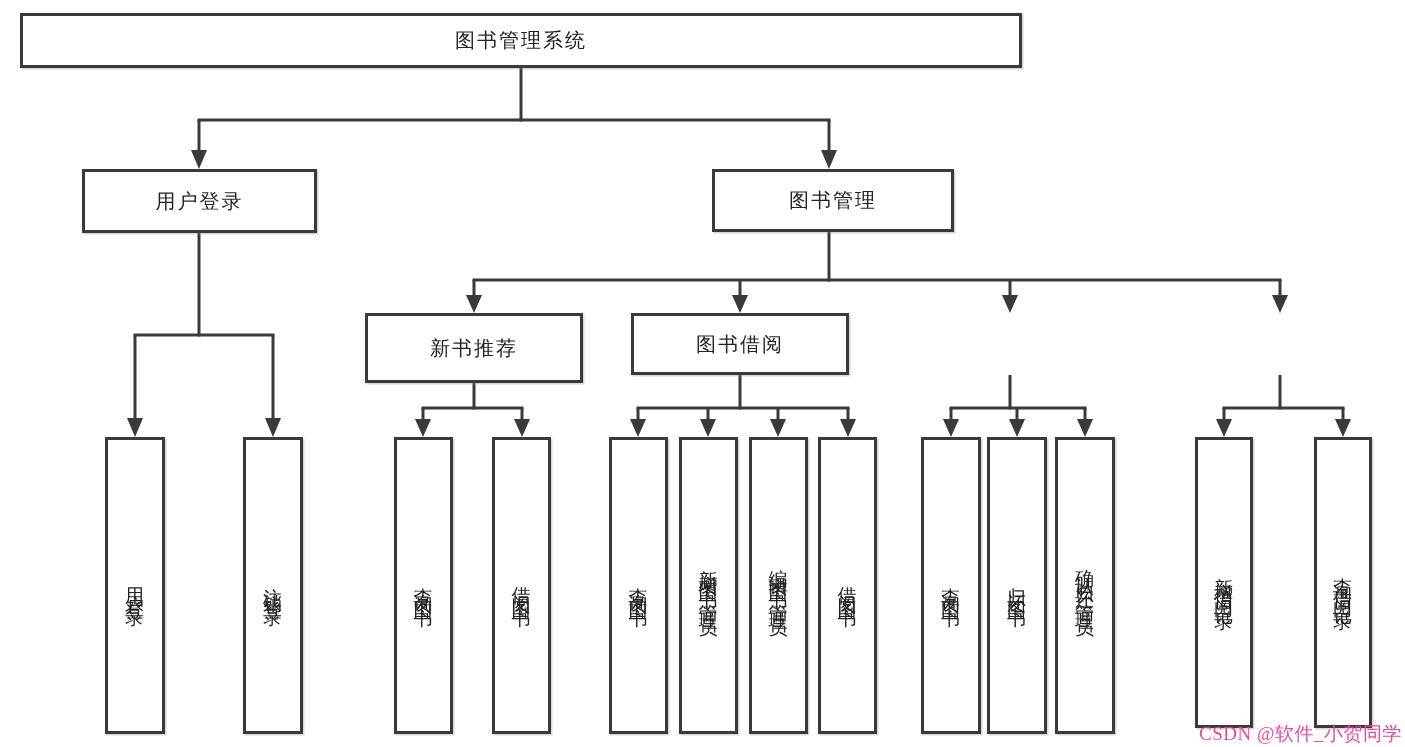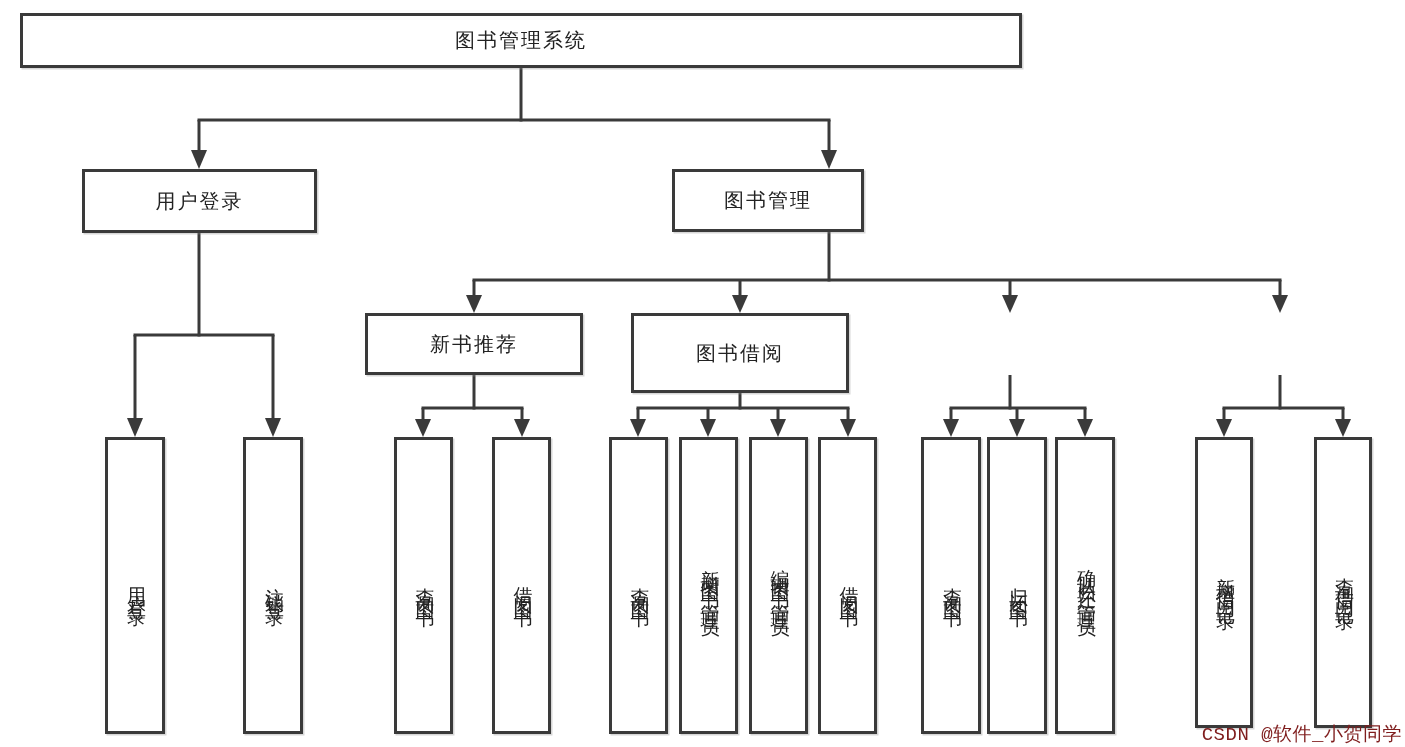--- a/index.html
+++ b/index.html
@@ -1,35 +1,35 @@
 <!DOCTYPE html>
 <html><head>
 <meta charset="utf-8">
 <style>
   html,body{margin:0;padding:0;background:#fff;}
   .stage{
     position:relative;width:1405px;height:747px;background:#ffffff;
-    font-family:Liberation Mono, monospace;color:#222;
+    font-family:Liberation Serif, serif;color:#222;
     overflow:hidden;
   }
   svg.connectors{position:absolute;left:0;top:0;z-index:0;}
   .node{
     position:absolute;box-sizing:border-box;background:#ffffff;
     border:3px solid #3a3a3a;
     display:flex;align-items:center;justify-content:center;
     z-index:1;box-shadow:1.5px 1.5px 0 rgba(140,140,140,.35);
   }
   .h{font-size:20px;letter-spacing:2px;white-space:nowrap;}
   .v{
     writing-mode:vertical-rl;text-orientation:mixed;
     font-size:19px;letter-spacing:7px;line-height:1;
   }
   .watermark{
     position:absolute;right:3px;bottom:0px;z-index:2;
-    font-size:19px;color:#7f1d1d;letter-spacing:0.5px;white-space:nowrap;
+    font-size:19px;color:#ec4899;letter-spacing:0.5px;white-space:nowrap;
   }
 </style>
 </head>
 <body>
 
 <div class="stage">
 
   <svg class="connectors" width="1405" height="747" viewBox="0 0 1405 747">
     <g stroke="#3a3a3a" stroke-width="3" fill="#3a3a3a">
 
@@ -104,24 +104,24 @@
         <polygon points="1216,419 1232,419 1224,437" stroke="none"></polygon>
         <line x1="1343" y1="408" x2="1343" y2="420"></line>
         <polygon points="1335,419 1351,419 1343,437" stroke="none"></polygon>
       </g>
     </g>
   </svg>
 
   <div class="node h" style="left:20px;top:13px;width:1002px;height:55px">图书管理系统</div>
 
   <div class="node h" style="left:82px;top:169px;width:235px;height:64px">用户登录</div>
-  <div class="node h" style="left:672px;top:169px;width:192px;height:63px">图书管理</div>
+  <div class="node h" style="left:712px;top:169px;width:242px;height:63px">图书管理</div>
 
-  <div class="node h" style="left:365px;top:313px;width:218px;height:62px">新书推荐</div>
-  <div class="node h" style="left:631px;top:313px;width:218px;height:80px">图书借阅</div>
+  <div class="node h" style="left:365px;top:313px;width:218px;height:70px">新书推荐</div>
+  <div class="node h" style="left:631px;top:313px;width:218px;height:62px">图书借阅</div>
 
   <div class="node v" style="left:105px;top:437px;width:60px;height:297px">用户登录</div>
   <div class="node v" style="left:243px;top:437px;width:60px;height:297px">注销登录</div>
 
   <div class="node v" style="left:394px;top:437px;width:59px;height:297px">查询图书</div>
   <div class="node v" style="left:492px;top:437px;width:59px;height:297px">借阅图书</div>
 
   <div class="node v" style="left:609px;top:437px;width:59px;height:297px">查询图书</div>
   <div class="node v" style="left:679px;top:437px;width:59px;height:297px">新增图书（管理员）</div>
   <div class="node v" style="left:749px;top:437px;width:59px;height:297px">编辑图书（管理员）</div>

